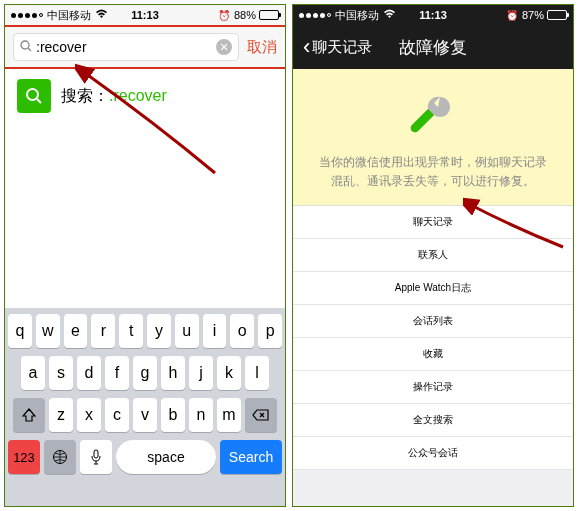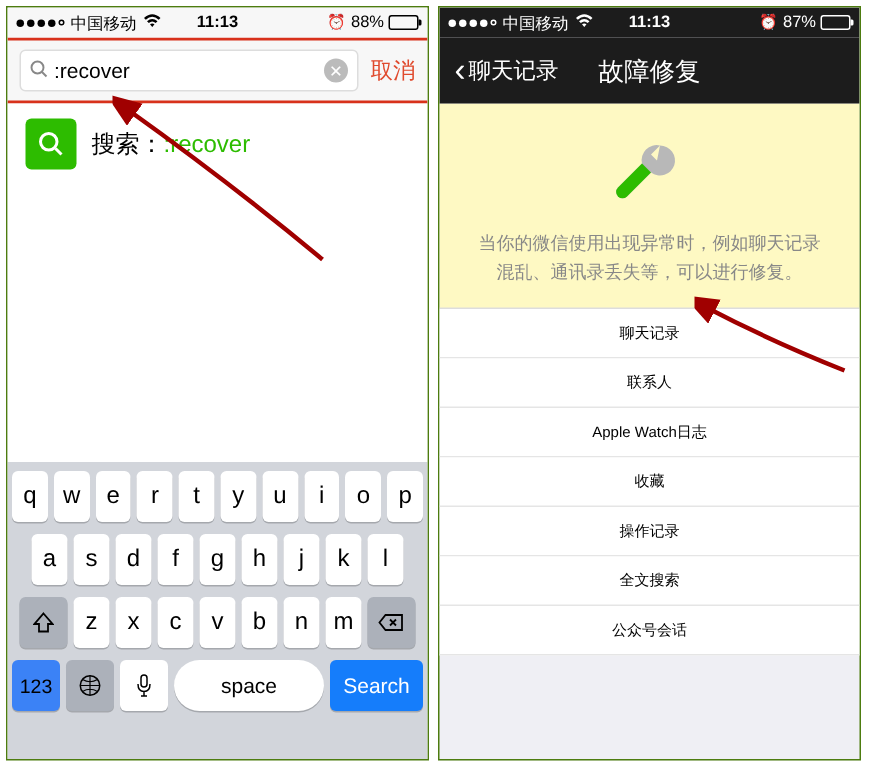--- a/index.html
+++ b/index.html
@@ -40,21 +40,21 @@
   .left-whitespace { flex: 1; background: #fff; }
 
   
   .keyboard { height: 198px; background: #d2d5db; padding: 6px 3px; }
   .krow { display: flex; gap: 4px; margin-bottom: 8px; justify-content: center; }
   .key { background: #fff; border-radius: 4px; box-shadow: 0 1px 0 #a5a8ad; width: 24px; height: 34px; display: flex; align-items: center; justify-content: center; font-size: 16px; }
   .key-wide { width: 32px; background: #acb1ba; color: #000; }
   .key-shift svg { width: 14px; height: 14px; }
   .key-back svg { width: 18px; height: 14px; }
   .bottom-row { display: flex; gap: 4px; }
-  .key-123 { width: 32px; background: #3b82f6; font-size: 13px; }
+  .key-123 { width: 32px; background: #ef4444; font-size: 13px; }
   .key-globe { width: 32px; background: #acb1ba; }
   .key-mic { width: 32px; background: #fff; }
   .key-space { flex: 1; background: #fff; font-size: 14px; border-radius: 17px; }
   .key-search { width: 62px; background: #157dfb; color: #fff; font-size: 14px; }
 
   
   .arrow { position: absolute; pointer-events: none; }
 
   
   .nav-dark { height: 44px; background: #1c1c1c; color: #fff; display: flex; align-items: center; padding: 0 10px; position: relative; }
@@ -239,20 +239,21 @@
     <div class="tagline">
       <div>当你的微信使用出现异常时，例如聊天记录</div>
       <div>混乱、通讯录丢失等，可以进行修复。</div>
     </div>
   </div>
 
   <div class="repair-list">
     <div class="repair-item">聊天记录</div>
     <div class="repair-item">联系人</div>
     <div class="repair-item">Apple Watch日志</div>
+    <div class="repair-item">会话列表</div>
     <div class="repair-item">收藏</div>
     <div class="repair-item">操作记录</div>
     <div class="repair-item">全文搜索</div>
     <div class="repair-item">公众号会话</div>
   </div>
 
   <svg class="arrow" style="left:170px; top:192px;" width="110" height="60">
     <defs>
         <marker id="ah2" markerWidth="10" markerHeight="10" refX="2" refY="3" orient="auto">
           <path d="M0,0 L0,6 L8,3 Z" fill="#a00000"></path>

